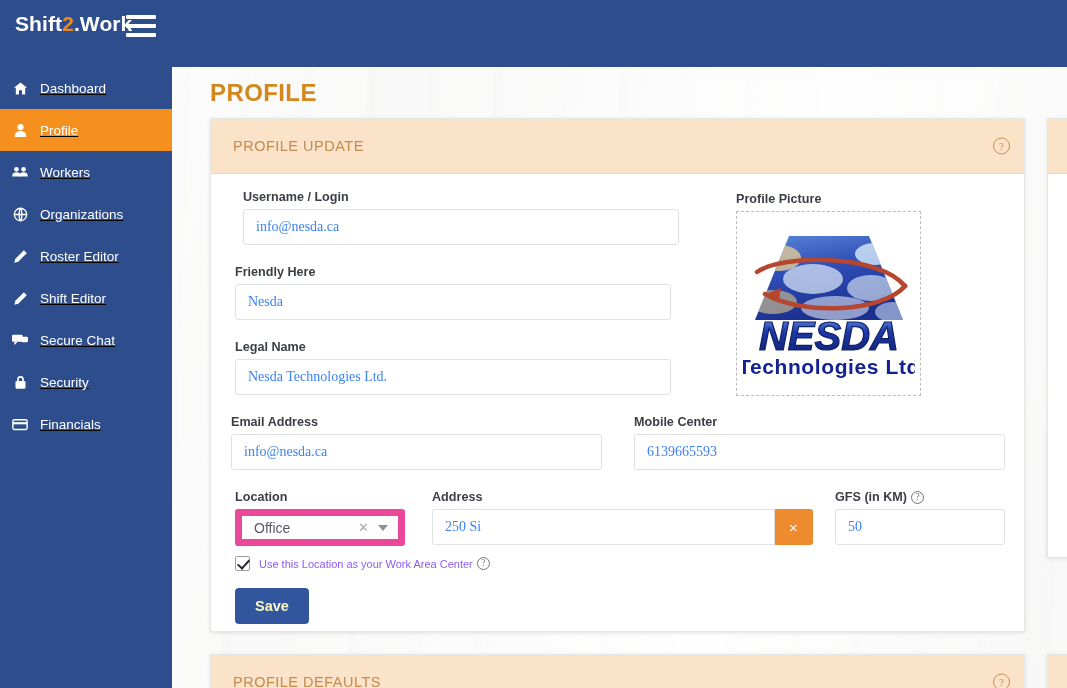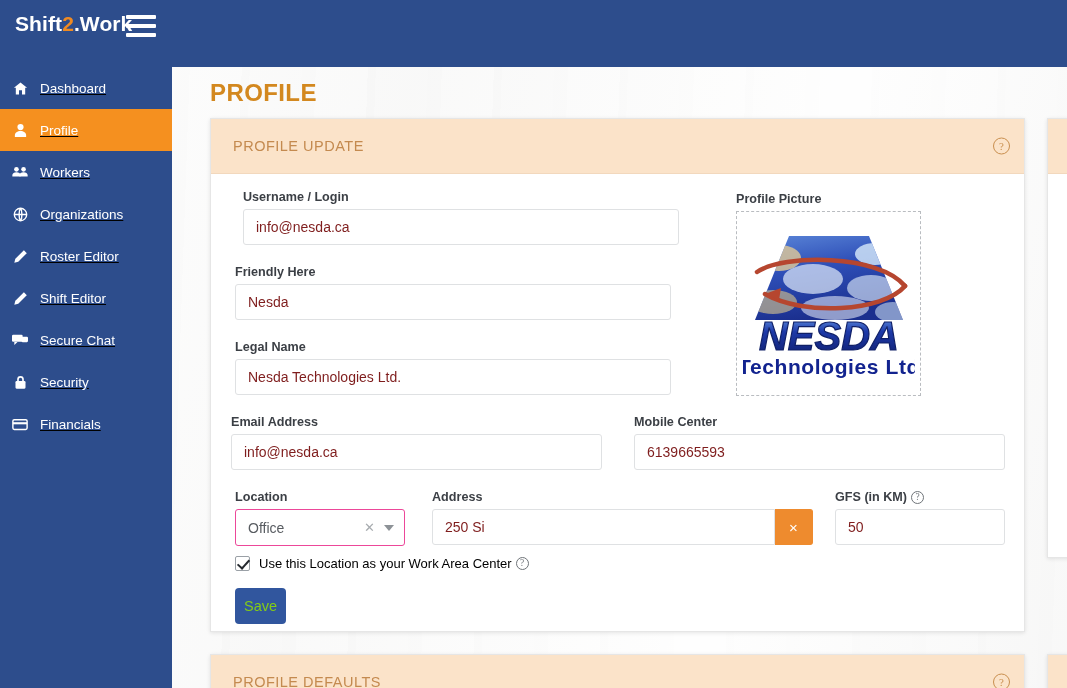--- a/index.html
+++ b/index.html
@@ -149,23 +149,23 @@
 
   
   .fl {
     font-size: 12.6px; font-weight: bold; color: #3b3f45;
     margin-bottom: 5px; display: block;
   }
   .fc {
     width: 100%; height: 36px;
     border: 1px solid #dfe1e3; border-radius: 3px;
     background: #ffffff;
-    font-size: 14px; color: #7f1d1d;
+    font-size: 14px; color: #3b82f6;
     padding: 16px 12px;
-    font-family: Liberation Sans, sans-serif;
+    font-family: Liberation Serif, serif;
     outline: none;
   }
   .fc::placeholder { color: #808488; }
 
   .fg { position: absolute; }
 
   #g-username { left: 8px;  top: 16px;  width: 436px; margin-left: 24px; }
   #g-friendly { left: 24px;  top: 91px;  width: 436px; }
   #g-legal    { left: 24px;  top: 166px; width: 436px; }
   #g-picture  { left: 489px; top: 18px;  width: 300px; margin-left: 36px; }
@@ -187,21 +187,21 @@
   }
   .logo-wrap {
     width: 172px; height: 160px;
     position: relative;
   }
 
   
   .sel-wrap { position: relative; }
   .sel-box {
     width: 100%; height: 37px;
-    border: 1px solid #ec4899; border-radius: 3px;
+    border: 7px solid #ec4899; border-radius: 3px;
     background: #ffffff;
     display: flex; align-items: center;
     padding: 0 8px 0 12px;
     font-size: 14px; color: #585c61;
     cursor: pointer;
   }
   .sel-val { flex: 1; }
   .sel-clear {
     color: #a7abaf; font-size: 13px; margin-right: 9px;
     cursor: pointer; line-height: 1;
@@ -249,29 +249,29 @@
     background: #ffffff; position: relative;
     margin-right: 9px; cursor: pointer;
   }
   .cb::after {
     content: ""; position: absolute;
     left: 4px; top: 0px;
     width: 5px; height: 10px;
     border: solid #25292e; border-width: 0 2px 2px 0;
     transform: rotate(42deg);
   }
-  .cb-label { font-size: 13px; color: #000000; }
+  .cb-label { font-size: 11px; color: #8b5cf6; }
 
   
   .btn-save {
     background: #31569e;
-    color: #84cc16;
+    color: #fef9c3;
     border: none; border-radius: 4px;
-    font-size: 14.5px; font-weight: normal;
-    padding: 10px 9px;
+    font-size: 14.5px; font-weight: bold;
+    padding: 10px 20px;
     cursor: pointer;
     font-family: "Liberation Sans", sans-serif;
   }
 </style>
 </head>
 <body>
 
 <div id="page">
 
   <div id="navbar">

